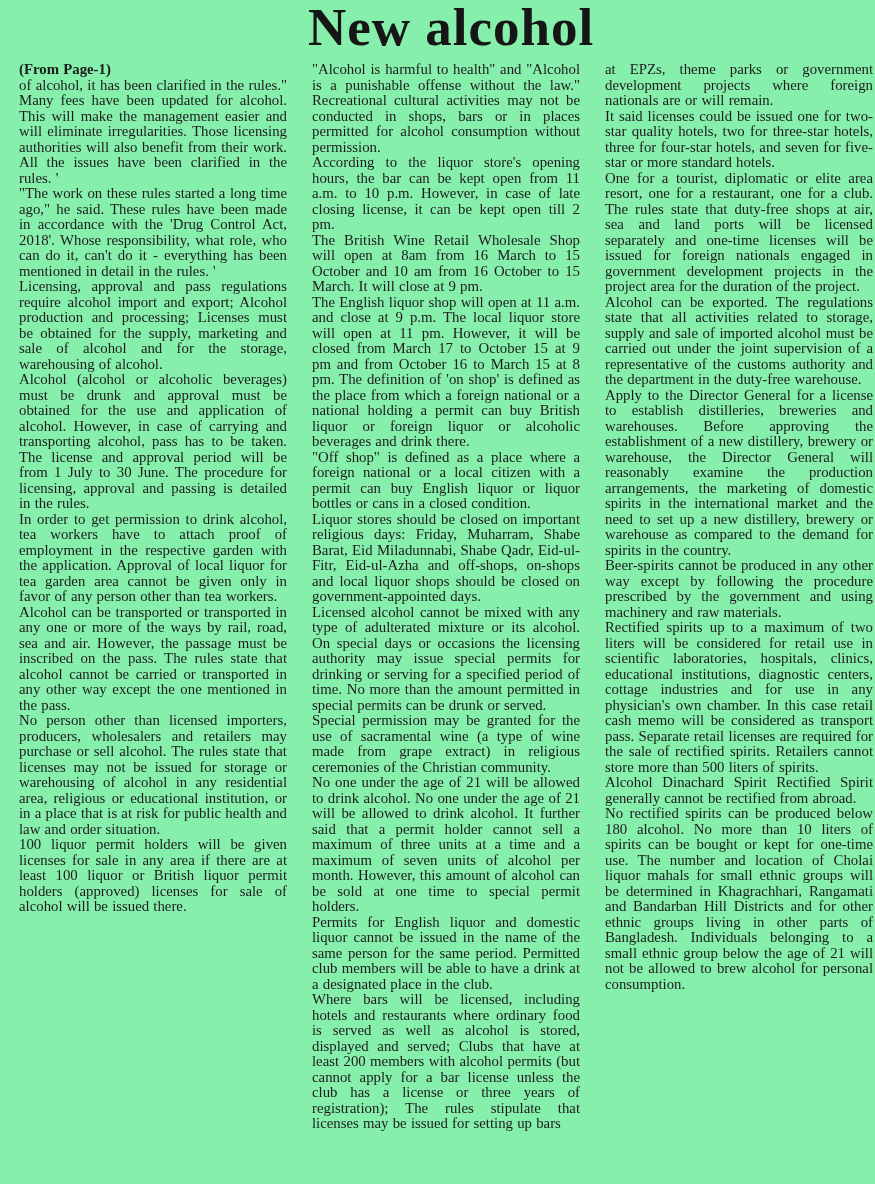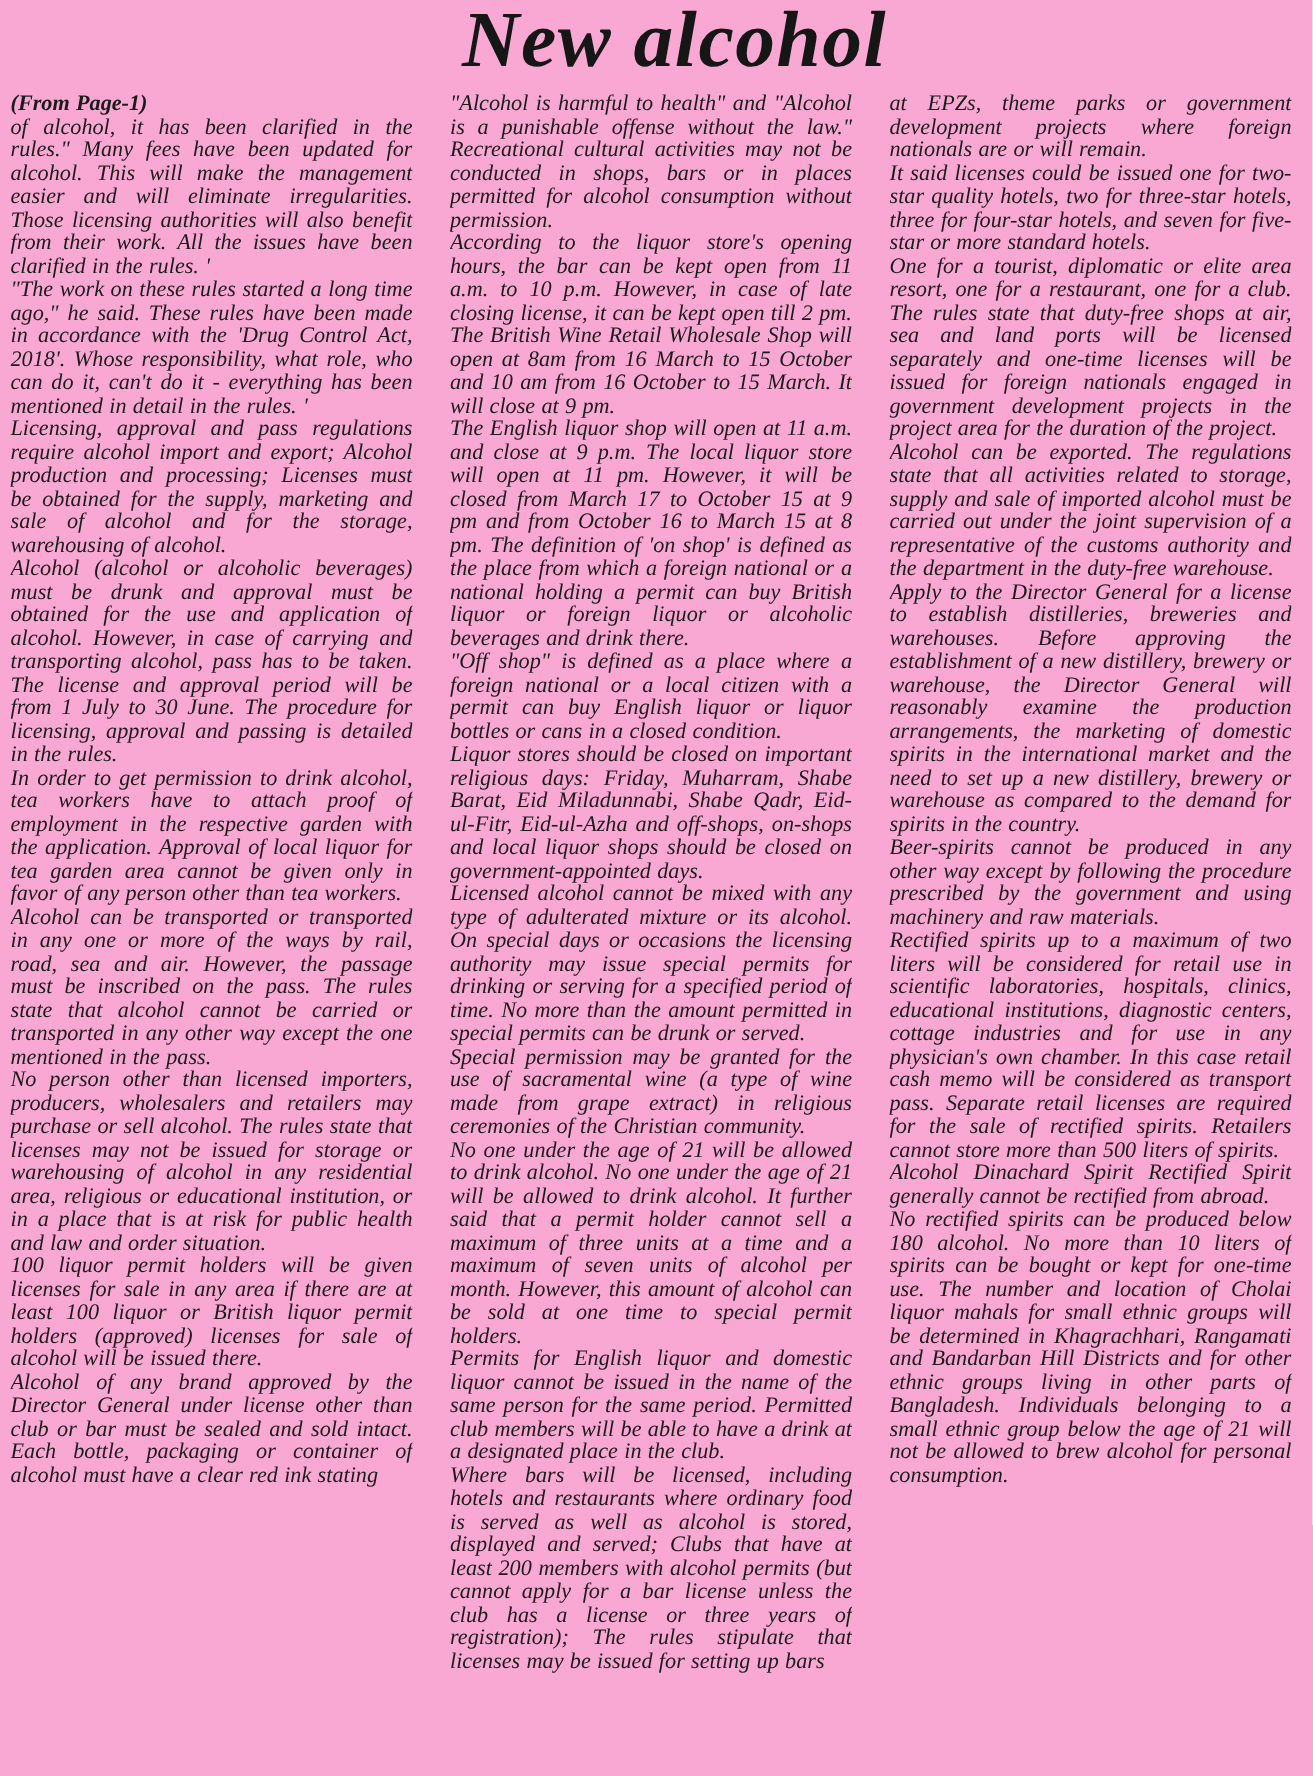--- a/index.html
+++ b/index.html
@@ -4,42 +4,41 @@
 <style>
   html, body {
     margin: 0;
     padding: 0;
     background: #ffffff;
   }
   .page {
     position: relative;
     width: 875px;
     height: 1184px;
-    background: #f9a8d4;
+    background: #86efac;
     color: #1b1b1b;
     font-family: "Liberation Serif", serif;
     overflow: hidden;
-    font-style: italic;
   }
   .headline {
     position: absolute;
     left: 308px;
     top: -2px;
     margin: 0;
     font-size: 53px;
     line-height: 58px;
     font-weight: 700;
     letter-spacing: 1px;
     white-space: nowrap;
     color: #161616;
   }
   .columns {
     position: absolute;
     top: 62px;
-    left: 7px;
+    left: 19px;
     display: flex;
     gap: 25px;
   }
   .col {
     width: 268px;
     max-height: 1116px;
     overflow: hidden;
   }
   .col p {
     margin: 0;
@@ -70,21 +69,20 @@
     <div class="col">
       <p class="from-page">(From Page-1)</p>
       <p>of alcohol, it has been clarified in the rules." Many fees have been updated for alcohol. This will make the management easier and will eliminate irregularities. Those licensing authorities will also benefit from their work. All the issues have been clarified in the rules. '</p>
       <p>"The work on these rules started a long time ago," he said. These rules have been made in accordance with the 'Drug Control Act, 2018'. Whose responsibility, what role, who can do it, can't do it - everything has been mentioned in detail in the rules. '</p>
       <p>Licensing, approval and pass regulations require alcohol import and export; Alcohol production and processing; Licenses must be obtained for the supply, marketing and sale of alcohol and for the storage, warehousing of alcohol.</p>
       <p>Alcohol (alcohol or alcoholic beverages) must be drunk and approval must be obtained for the use and application of alcohol. However, in case of carrying and transporting alcohol, pass has to be taken. The license and approval period will be from 1 July to 30 June. The procedure for licensing, approval and passing is detailed in the rules.</p>
       <p>In order to get permission to drink alcohol, tea workers have to attach proof of employment in the respective garden with the application. Approval of local liquor for tea garden area cannot be given only in favor of any person other than tea workers.</p>
       <p>Alcohol can be transported or transported in any one or more of the ways by rail, road, sea and air. However, the passage must be inscribed on the pass. The rules state that alcohol cannot be carried or transported in any other way except the one mentioned in the pass.</p>
       <p>No person other than licensed importers, producers, wholesalers and retailers may purchase or sell alcohol. The rules state that licenses may not be issued for storage or warehousing of alcohol in any residential area, religious or educational institution, or in a place that is at risk for public health and law and order situation.</p>
       <p>100 liquor permit holders will be given licenses for sale in any area if there are at least 100 liquor or British liquor permit holders (approved) licenses for sale of alcohol will be issued there.</p>
-      <p>Alcohol of any brand approved by the Director General under license other than club or bar must be sealed and sold intact. Each bottle, packaging or container of alcohol must have a clear red ink stating</p>
     </div>
 
     <div class="col">
       <p>"Alcohol is harmful to health" and "Alcohol is a punishable offense without the law." Recreational cultural activities may not be conducted in shops, bars or in places permitted for alcohol consumption without permission.</p>
       <p>According to the liquor store's opening hours, the bar can be kept open from 11 a.m. to 10 p.m. However, in case of late closing license, it can be kept open till 2 pm.</p>
       <p>The British Wine Retail Wholesale Shop will open at 8am from 16 March to 15 October and 10 am from 16 October to 15 March. It will close at 9 pm.</p>
       <p>The English liquor shop will open at 11 a.m. and close at 9 p.m. The local liquor store will open at 11 pm. However, it will be closed from March 17 to October 15 at 9 pm and from October 16 to March 15 at 8 pm. The definition of 'on shop' is defined as the place from which a foreign national or a national holding a permit can buy British liquor or foreign liquor or alcoholic beverages and drink there.</p>
       <p>"Off shop" is defined as a place where a foreign national or a local citizen with a permit can buy English liquor or liquor bottles or cans in a closed condition.</p>
       <p>Liquor stores should be closed on important religious days: Friday, Muharram, Shabe Barat, Eid Miladunnabi, Shabe Qadr, Eid-ul-Fitr, Eid-ul-Azha and off-shops, on-shops and local liquor shops should be closed on government-appointed days.</p>
       <p>Licensed alcohol cannot be mixed with any type of adulterated mixture or its alcohol. On special days or occasions the licensing authority may issue special permits for drinking or serving for a specified period of time. No more than the amount permitted in special permits can be drunk or served.</p>

